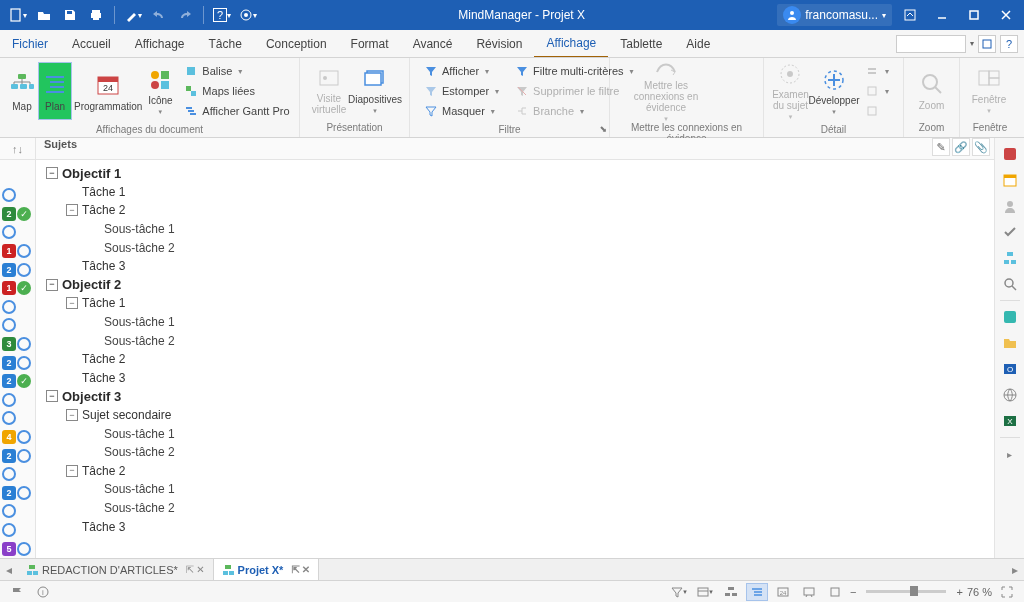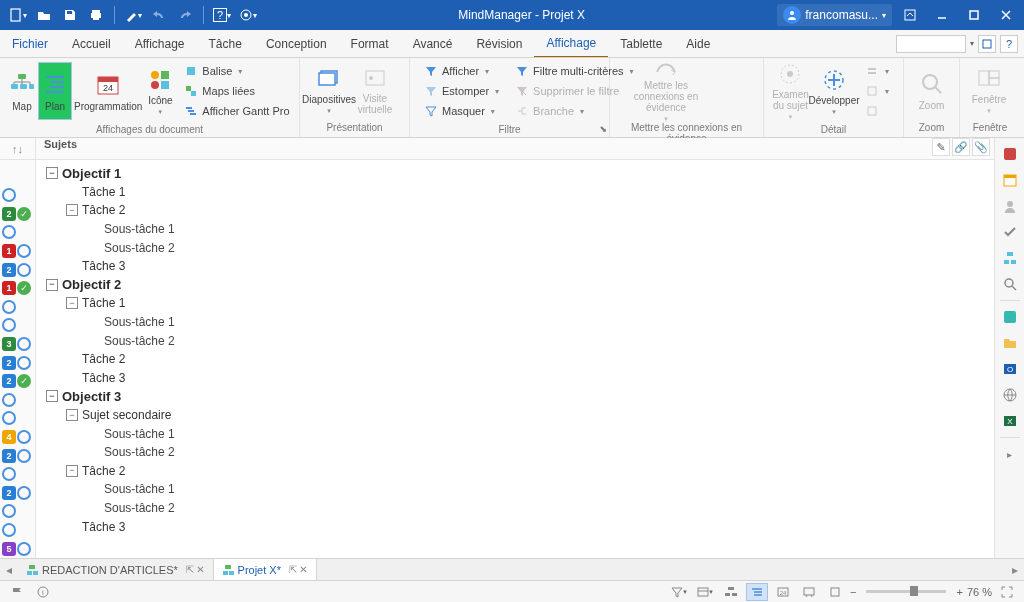--- a/index.html
+++ b/index.html
@@ -69,21 +69,21 @@
 .node.l2 { padding-left: 20px; color: #333; }
 .node.l3 { padding-left: 42px; color: #444; }
 
 .right-rail { width: 30px; background: #f6f6f6; border-left: 1px solid #e4e4e4; display: flex; flex-direction: column; align-items: center; padding-top: 4px; gap: 2px; }
 .rail-btn { width: 24px; height: 24px; display: flex; align-items: center; justify-content: center; cursor: pointer; border-radius: 2px; }
 
 
 .doctabs { height: 22px; background: #f0f0f0; border-top: 1px solid #d4d4d4; display: flex; align-items: stretch; }
 .doctabs .arrow { width: 18px; display: flex; align-items: center; justify-content: center; color: #888; cursor: pointer; }
 .doctab { display: flex; align-items: center; gap: 4px; padding: 0 8px; border-right: 1px solid #d4d4d4; background: #f0f0f0; cursor: pointer; font-size: 11px; color: #555; }
-.doctab.active { background: #fff; color: #1e5fb4; font-weight: 400; }
+.doctab.active { background: #fff; color: #1e5fb4; font-weight: 700; }
 .doctab .doc-icon { width: 12px; height: 12px; }
 .doctab .actions { display: flex; gap: 2px; margin-left: 4px; }
 .doctab .actions span { font-size: 10px; color: #888; cursor: pointer; }
 
 
 .statusbar { height: 22px; background: #f6f6f6; border-top: 1px solid #d4d4d4; display: flex; align-items: center; padding: 0 6px; gap: 4px; font-size: 11px; color: #666; }
 .statusbar .spacer { flex: 1; }
 .status-btn { width: 22px; height: 18px; display: flex; align-items: center; justify-content: center; cursor: pointer; border: 1px solid transparent; }
 .status-btn.active { background: #d4e2f5; border-color: #a6c3eb; }
 .zoom-slider { width: 80px; height: 3px; background: #ccc; position: relative; margin: 0 6px; }
@@ -291,38 +291,38 @@
             </span>
             <span>Afficher Gantt Pro</span>
           </div>
       </div>
     </div>
     <div class="ribbon-group-label">Affichages du document</div>
   </div>
 
   <div class="ribbon-group" style="width:110px;">
     <div class="ribbon-group-body">
+      <div class="big-btn dim">
+        <div class="icon">
+            <svg width="26" height="26" opacity=".4">
+              <rect x="4" y="6" width="18" height="14" fill="none" stroke="#888"></rect>
+              <circle cx="9" cy="13" r="2" fill="#888"></circle>
+            </svg>
+          </div>
+        <div class="lbl">Visite virtuelle</div>
+      </div>
       <div class="big-btn">
         <div class="icon">
             <svg width="26" height="26">
               <rect x="5" y="5" width="16" height="12" fill="none" stroke="#4a8fe0" stroke-width="1.5"></rect>
               <rect x="3" y="7" width="16" height="12" fill="#fff" stroke="#4a8fe0" stroke-width="1.5"></rect>
             </svg>
           </div>
         <div class="lbl">Diapositives</div>
         <span style="font-size:7px;color:#888;">▾</span>
-      </div>
-      <div class="big-btn dim">
-        <div class="icon">
-            <svg width="26" height="26" opacity=".4">
-              <rect x="4" y="6" width="18" height="14" fill="none" stroke="#888"></rect>
-              <circle cx="9" cy="13" r="2" fill="#888"></circle>
-            </svg>
-          </div>
-        <div class="lbl">Visite virtuelle</div>
       </div>
     </div>
     <div class="ribbon-group-label">Présentation</div>
   </div>
 
   <div class="ribbon-group" style="width:200px;">
     <div class="ribbon-group-body">
       <div class="small-row">
         <div class="small-item">
             <span class="mini-icon">

